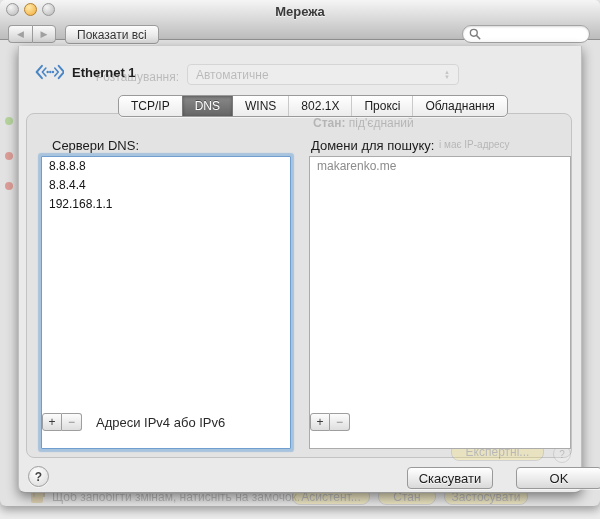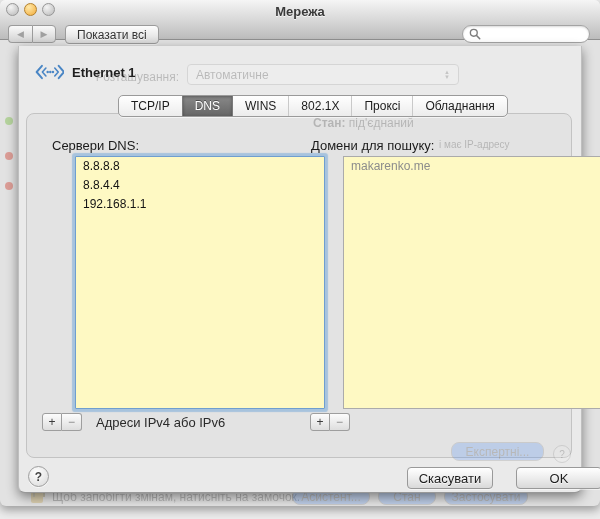--- a/index.html
+++ b/index.html
@@ -57,21 +57,21 @@
     border:none; outline:none; background:transparent; width:100%;
     font-size:11px; font-family:"Liberation Sans", sans-serif;
   }
 
   
   .ghost { opacity:.22; color:#111; }
   .ghost-dot { position:absolute; width:8px; height:8px; border-radius:50%; opacity:.45; }
   .ghost-dot.green { background:#7fc24a; }
   .ghost-dot.red   { background:#d24a3a; }
   .ghost-btn {
-    position:absolute; border:1px solid #777; border-radius:8px; background:#3b82f6;
+    position:absolute; border:1px solid #777; border-radius:8px; background:#fde047;
     font-size:12px; color:#222; display:flex; align-items:center; justify-content:center;
   }
   .ghost-lock { position:absolute; width:12px; height:11px; background:#caa23c;
     border-radius:2px; opacity:.3; }
   .ghost-lock:before { content:""; position:absolute; left:2px; top:-5px; width:8px; height:8px;
     border:2px solid #8a7a40; border-bottom:none; border-radius:5px 5px 0 0; }
   .ghost-text { position:absolute; font-size:12px; }
 
   
   .sheet {
@@ -124,22 +124,22 @@
     color:#fff; text-shadow:0 -1px 0 rgba(0,0,0,.4);
     border-left-color:#7a7a7a; box-shadow:inset 0 1px 3px rgba(0,0,0,.35);
   }
   .tab.selected + .tab { border-left-color:#7a7a7a; }
 
   .section-label { position:absolute; font-size:13px; color:#1b1b1b; }
   .dns-label { left:33px; top:92px; }
   .domains-label { left:292px; top:92px; }
 
   .listbox {
-    position:absolute; top:110px; height:253px; background:#fef9c3;
-    font-size:12px; color:#141414; overflow:hidden;margin-left:34px;
+    position:absolute; top:110px; height:293px; background:#ffffff;
+    font-size:12px; color:#141414; overflow:hidden;
   }
   .dns-list {
     left:22px; width:250px;
     border:1px solid #6f9ecf; border-radius:1px;
     box-shadow:0 0 1px 3px rgba(118,170,216,.55);
   }
   .domains-list { left:290px; width:262px; border:1px solid #ababab; }
   .list-item { padding:1px 0 1px 7px; line-height:17px; white-space:nowrap; }
   .list-item.muted { color:#8c8c8c; }
 

